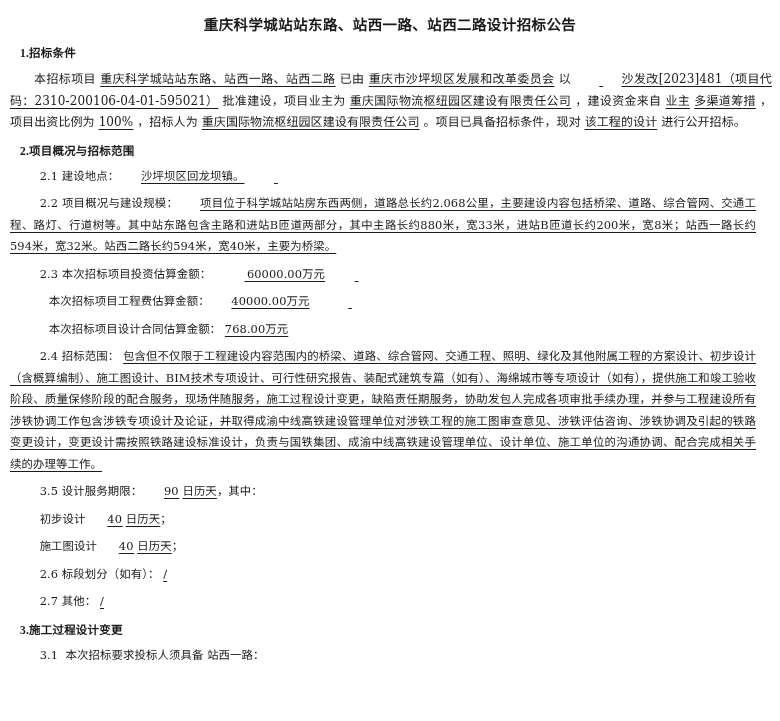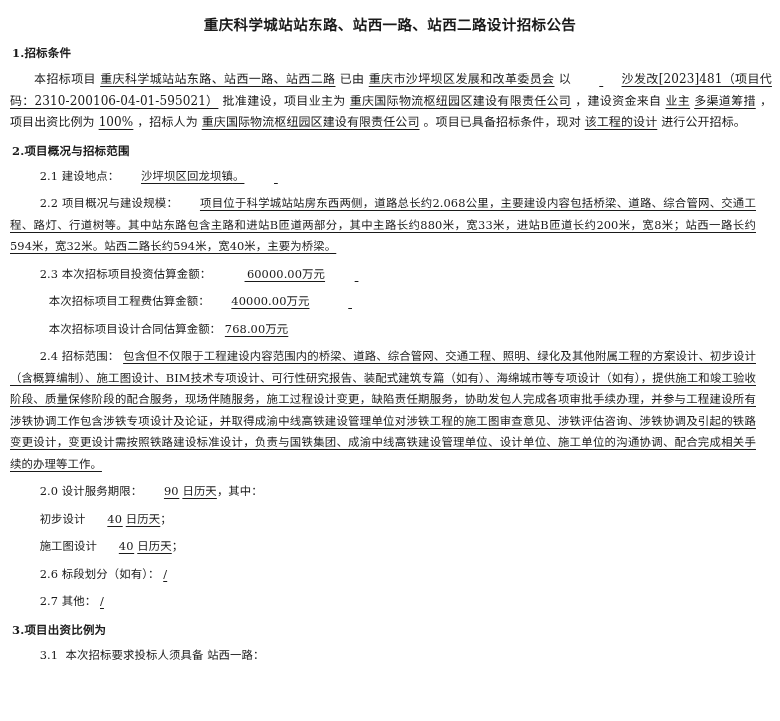--- a/index.html
+++ b/index.html
@@ -29,23 +29,24 @@
     font-weight: bold;
     letter-spacing: 0.4px;
     margin: 14px 0 0 0;
     padding: 0 40px;
     line-height: 22px;
     font-family: "DejaVu Serif", "Liberation Serif", serif;
   }
   .section-head {
     font-size: 11.5px;
     font-weight: bold;
-    margin: 9px 0 0 12px;
+    margin: 9px 0 0 20px;
     line-height: 17px;
     letter-spacing: 0.2px;
+    font-family: Liberation Serif, serif;
   }
   .section-head .num {
     font-weight: bold;
   }
   .body-block {
     margin: 7px 0 0 0;
     padding: 0 8px 0 10px;
     font-size: 12px;
     line-height: 21.5px;
     text-align: justify;
@@ -100,28 +101,28 @@
   <p class="clause"><span>2.2</span> <span>项目概况与建设规模：</span> <span class="blank w-sm">&nbsp;</span><span class="u">项目位于科学城站站房东西两侧，道路总长约2.068公里，主要建设内容包括桥梁、道路、综合管网、交通工程、路灯、行道树等。其中站东路包含主路和进站B匝道两部分，其中主路长约880米，宽33米，进站B匝道长约200米，宽8米；站西一路长约594米，宽32米。站西二路长约594米，宽40米，主要为桥梁。</span></p>
 
   <p class="clause"><span>2.3</span> <span>本次招标项目投资估算金额：</span> <span class="blank w-md">&nbsp;</span><span class="u">60000.00万元</span><span class="blank w-lg">&nbsp;</span></p>
 
   <p class="clause sub"><span>本次招标项目工程费估算金额：</span> <span class="blank w-sm">&nbsp;</span><span class="u">40000.00万元</span><span class="blank w-sm">&nbsp;</span></p>
 
   <p class="clause sub"><span>本次招标项目设计合同估算金额：</span> <span class="u">768.00万元</span></p>
 
   <p class="clause"><span>2.4</span> <span>招标范围：</span> <span class="u">包含但不仅限于工程建设内容范围内的桥梁、道路、综合管网、交通工程、照明、绿化及其他附属工程的方案设计、初步设计（含概算编制）、施工图设计、BIM技术专项设计、可行性研究报告、装配式建筑专篇（如有）、海绵城市等专项设计（如有），提供施工和竣工验收阶段、质量保修阶段的配合服务，现场伴随服务，施工过程设计变更，缺陷责任期服务，协助发包人完成各项审批手续办理，并参与工程建设所有涉铁协调工作包含涉铁专项设计及论证，并取得成渝中线高铁建设管理单位对涉铁工程的施工图审查意见、涉铁评估咨询、涉铁协调及引起的铁路变更设计，变更设计需按照铁路建设标准设计，负责与国铁集团、成渝中线高铁建设管理单位、设计单位、施工单位的沟通协调、配合完成相关手续的办理等工作。</span></p>
 
-  <p class="clause"><span>2.0</span> <span>设计服务期限：</span> <span class="blank w-sm">&nbsp;</span><span class="u">90</span> <span class="u">日历天</span><span>，其中：</span></p>
+  <p class="clause"><span>3.5</span> <span>设计服务期限：</span> <span class="blank w-sm">&nbsp;</span><span class="u">90</span> <span class="u">日历天</span><span>，其中：</span></p>
 
 
   <p class="clause flat"><span>初步设计</span> <span class="blank w-sm">&nbsp;</span><span class="u">40</span> <span class="u">日历天</span><span>；</span></p>
 
   <p class="clause flat"><span>施工图设计</span> <span class="blank w-sm">&nbsp;</span><span class="u">40</span> <span class="u">日历天</span><span>；</span></p>
 
   <p class="clause"><span>2.6</span> <span>标段划分（如有）：</span> <span class="u">/</span></p>
 
   <p class="clause"><span>2.7</span> <span>其他：</span> <span class="u">/</span></p>
 
-  <div class="section-head"><span class="num">3.</span><span>项目出资比例为</span></div>
+  <div class="section-head"><span class="num">3.</span><span>施工过程设计变更</span></div>
 
   <p class="clause"><span>3.1</span> &nbsp;<span>本次招标要求投标人须具备</span> <span>站西一路：</span></p>
 
 </div>
 
 </body></html>

